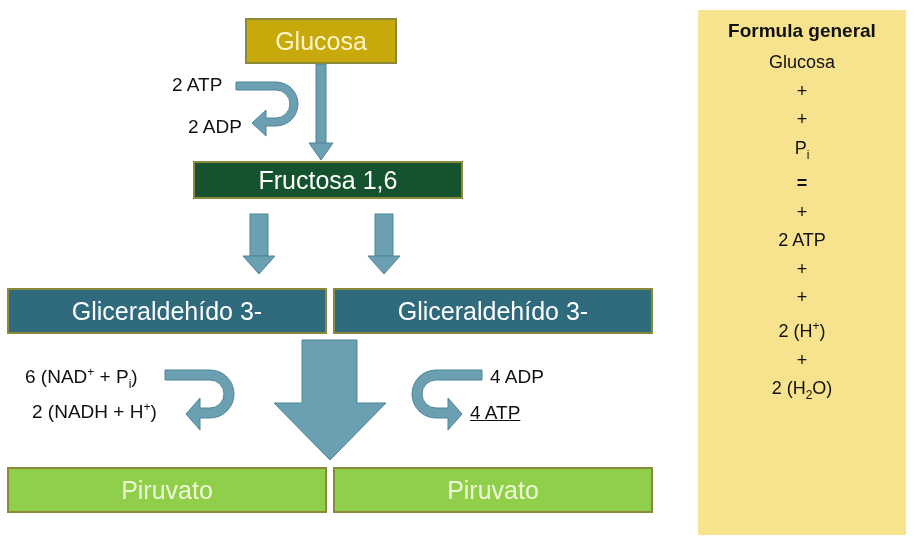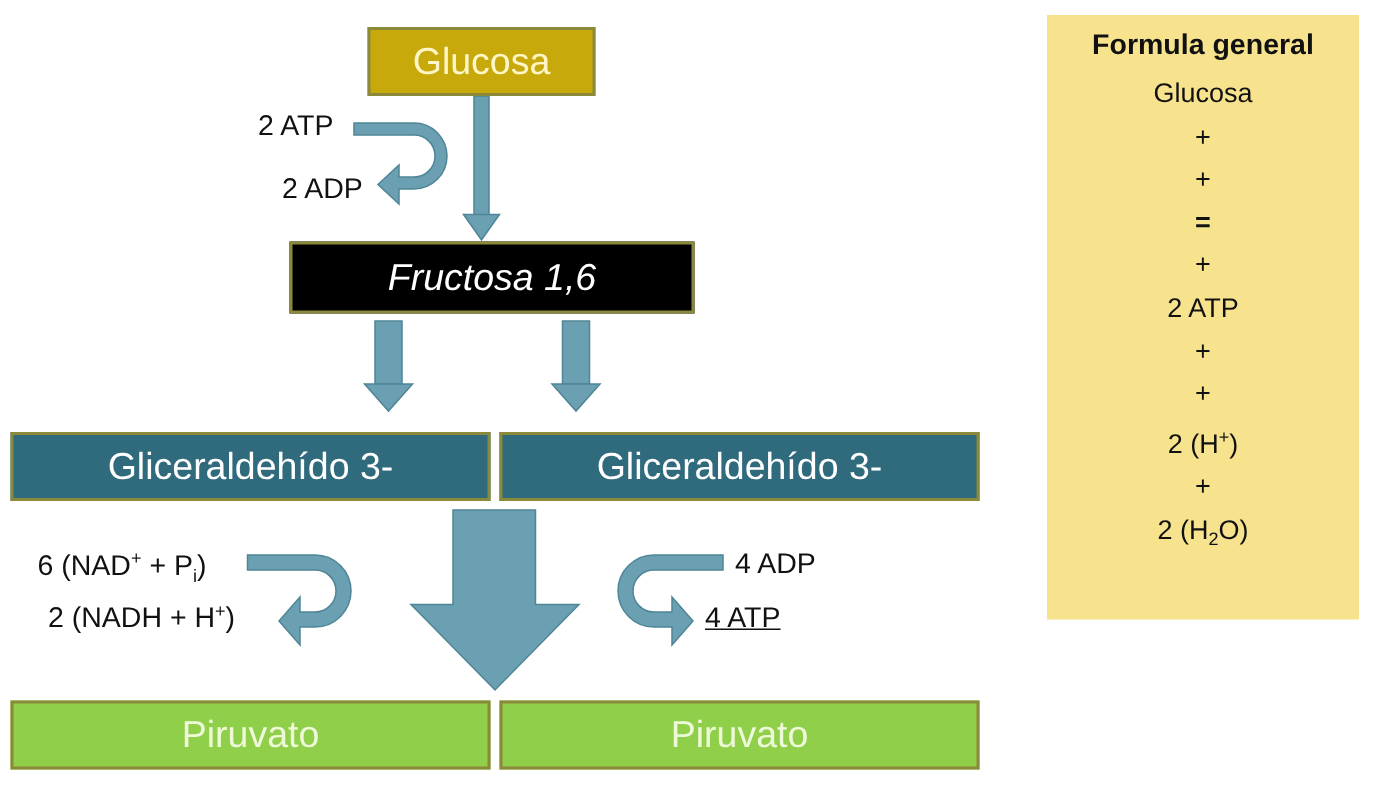--- a/index.html
+++ b/index.html
@@ -2,21 +2,21 @@
 <html><head>
 <meta charset="utf-8">
 <style>
   html, body { margin: 0; padding: 0; }
   body { width: 915px; height: 540px; background: #ffffff; position: relative; overflow: hidden;
          font-family: "Liberation Sans", "DejaVu Sans", sans-serif; }
   .box { position: absolute; display: flex; align-items: center; justify-content: center;
          box-sizing: border-box; border: 2px solid #8a8a3a; color: #ffffff; font-size: 25px; }
   .lbl { position: absolute; font-size: 19px; color: #111; white-space: nowrap; }
   svg.arrows { position: absolute; left: 0; top: 0; }
-  .panel { position: absolute; left: 698px; top: 10px; width: 208px; height: 403px;
+  .panel { position: absolute; left: 698px; top: 10px; width: 208px; height: 525px;
            background: #f7e38e; text-align: center; color: #111; }
   .panel .title { font-weight: bold; font-size: 19px; margin-top: 10px; }
   .panel .line { font-size: 18px; line-height: 28.6px; }
   sub, sup { font-size: 12px; }
 </style>
 </head>
 <body>
 
 <svg class="arrows" width="915" height="540">
 
@@ -38,21 +38,21 @@
 
   <polygon points="302,340 357,340 357,403 386,403 330,460 274,403 302,403" fill="#6aa0b2" stroke="#4f8596"></polygon>
 
   <path d="M165,370 L210,370 A24,24 0 0 1 210,418 L200,418 L200,430 L186,414 L200,398 L200,408 L210,408 A14,14 0 0 0 210,380 L165,380 Z" fill="#6aa0b2" stroke="#4f8596"></path>
 
   <path d="M482,370 L436,370 A24,24 0 0 0 436,418 L448,418 L448,430 L462,414 L448,398 L448,408 L436,408 A14,14 0 0 1 436,380 L482,380 Z" fill="#6aa0b2" stroke="#4f8596"></path>
 </svg>
 
 <div class="box" style="left:245px;top:18px;width:152px;height:46px;background:#c8a90b;color:#fff6c8;">Glucosa</div>
 
-<div class="box" style="left:193px;top:161px;width:270px;height:48px;background:#000000;font-style:italic;">Fructosa 1,6</div>
+<div class="box" style="left:193px;top:161px;width:270px;height:38px;background:#14532d;">Fructosa 1,6</div>
 
 <div class="box" style="left:7px;top:288px;width:320px;height:46px;background:#2f6a7d;">Gliceraldehído 3-</div>
 <div class="box" style="left:333px;top:288px;width:320px;height:46px;background:#2f6a7d;">Gliceraldehído 3-</div>
 
 <div class="box" style="left:7px;top:467px;width:320px;height:46px;background:#8fcf4a;color:#eef9d8;">Piruvato</div>
 <div class="box" style="left:333px;top:467px;width:320px;height:46px;background:#8fcf4a;color:#eef9d8;">Piruvato</div>
 
 <div class="lbl" style="left:172px;top:74px;">2 ATP</div>
 <div class="lbl" style="left:188px;top:116px;">2 ADP</div>
 
@@ -65,20 +65,21 @@
 
 <div class="lbl" style="left:490px;top:366px;">4 ADP</div>
 <div class="lbl" style="left:470px;top:402px;text-decoration:underline;">4 ATP</div>
 
 <div class="panel">
   <div class="title">Formula general</div>
   <div style="margin-top:6px;">
     <div class="line">Glucosa</div>
     <div class="line">+</div>
     <div class="line">+</div>
+    <div class="line"><span>P</span><sub>i</sub></div>
     <div class="line" style="font-weight:bold;">=</div>
     <div class="line">+</div>
     <div class="line">2 ATP</div>
     <div class="line">+</div>
     <div class="line">+</div>
     <div class="line"><span>2 (H</span><sup>+</sup><span>)</span></div>
     <div class="line">+</div>
     <div class="line"><span>2 (H</span><sub>2</sub><span>O)</span></div>
   </div>
 </div>

